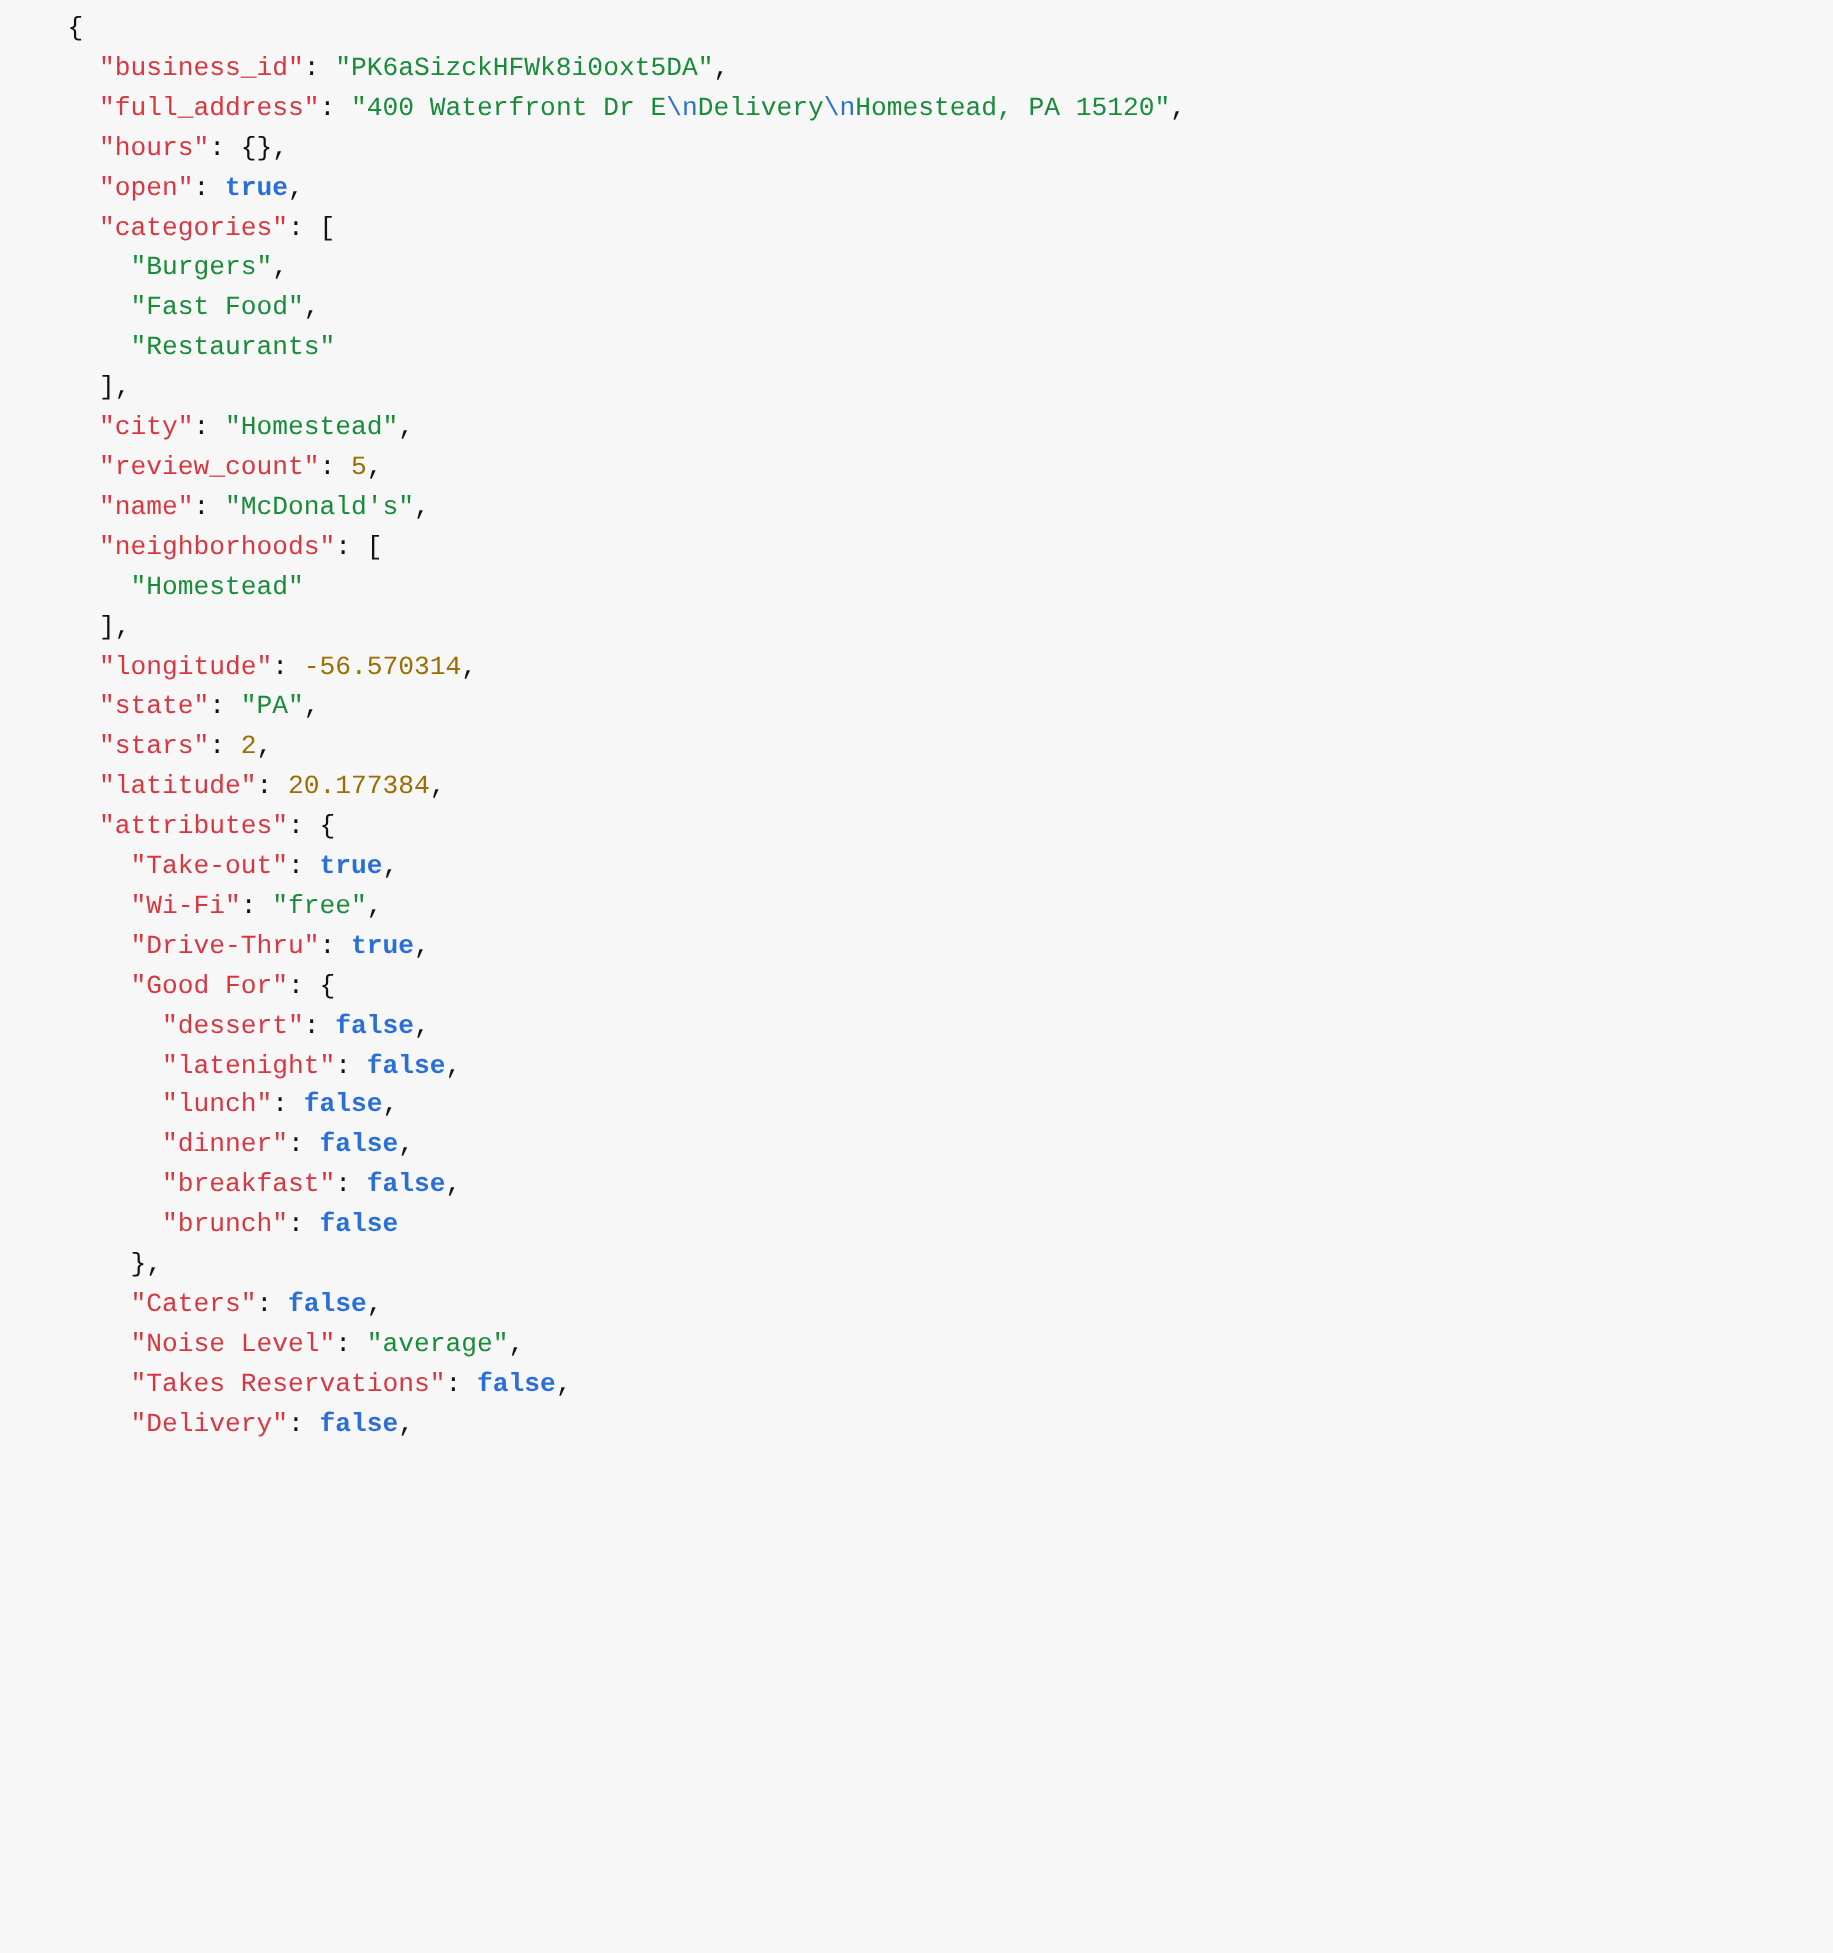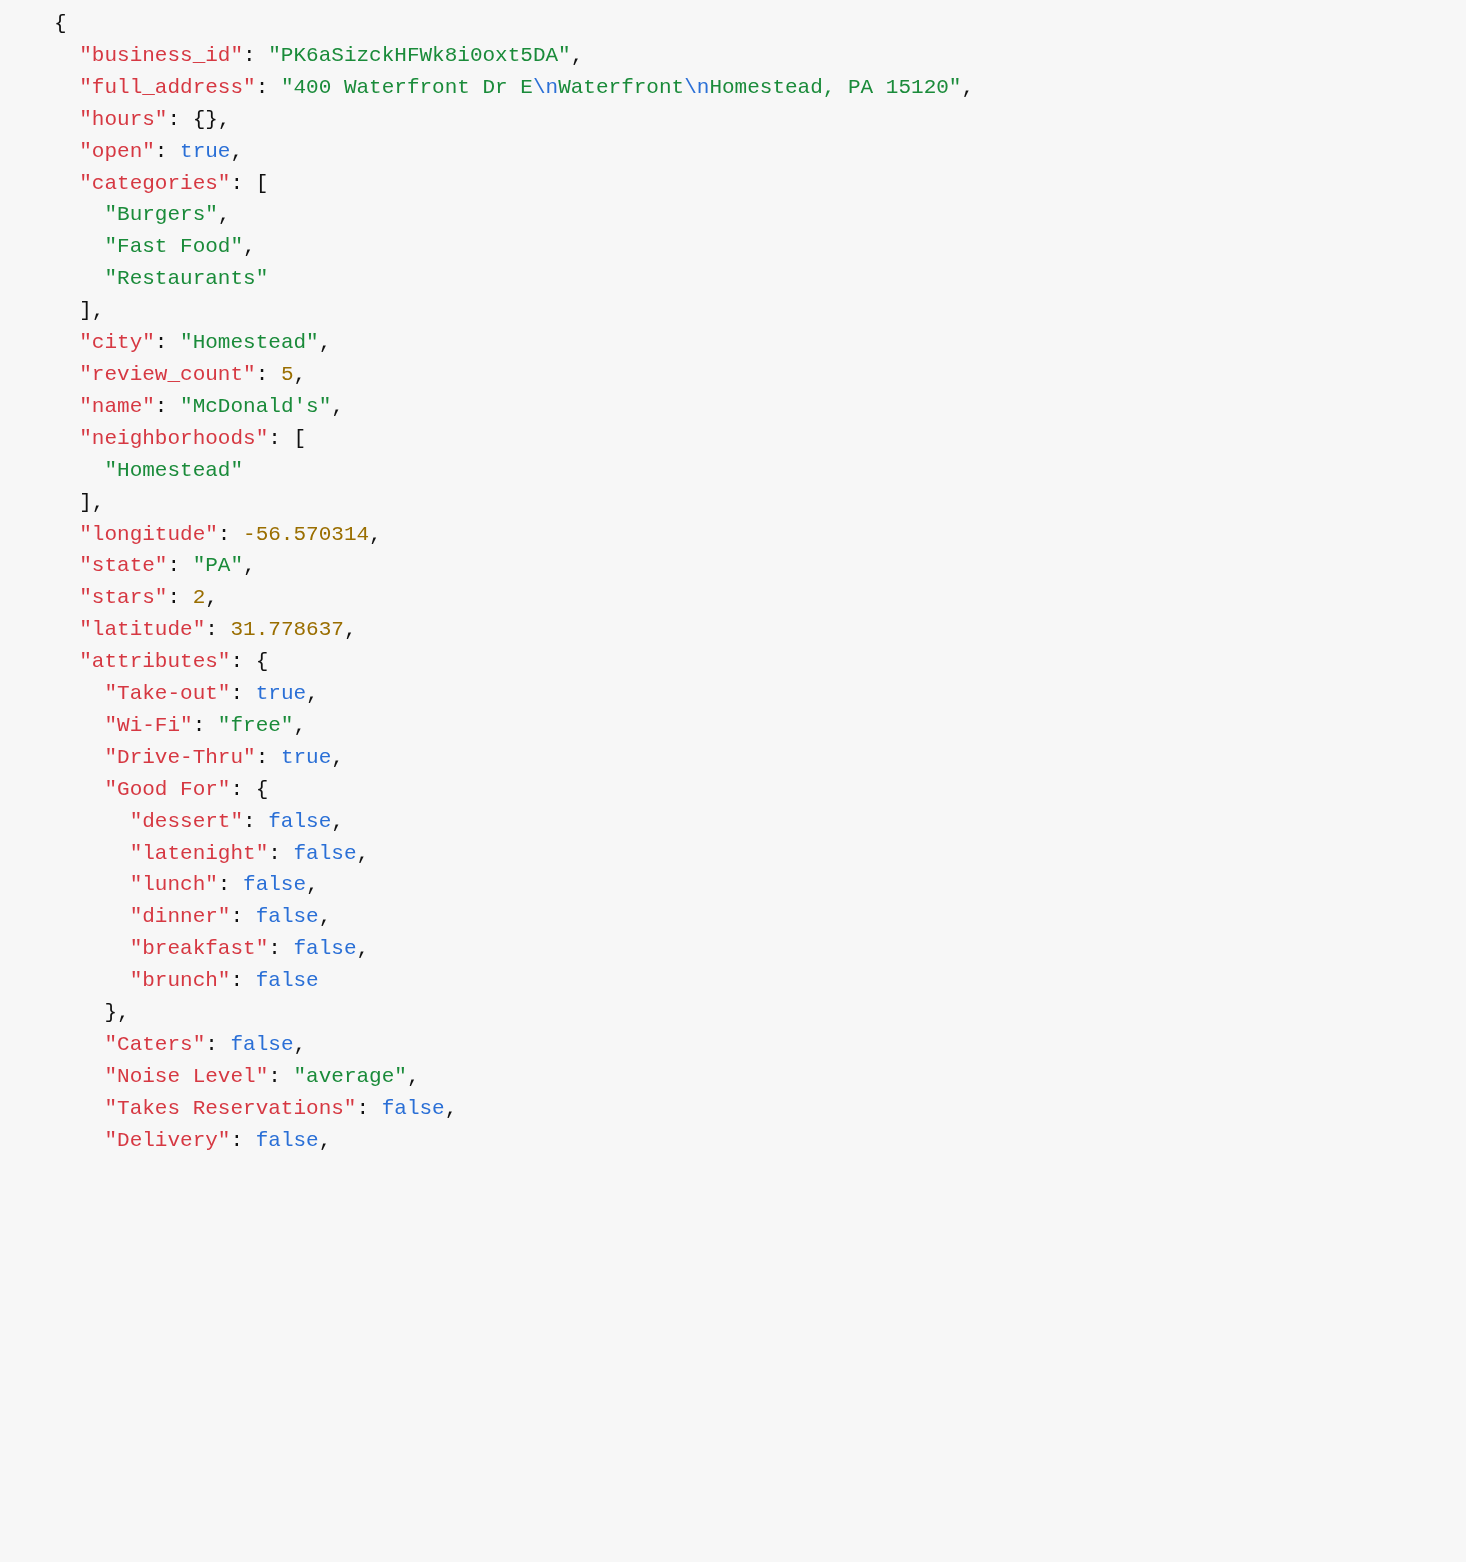--- a/index.html
+++ b/index.html
@@ -16,45 +16,45 @@
     padding: 8px 0 0 54px;
     white-space: pre;
     tab-size: 2;
     font-family: inherit;
   }
   .p  { color: #111; }      
   .k  { color: #d63842; }   
   .s  { color: #1a8b3a; }   
   .e  { color: #2a6fd6; }   
   .n  { color: #9a6e00; }   
-  .b  { color: #2a6fd6; }   
+  .b  { color: #2a6fd6; font-weight: bold; }   
 </style>
 </head>
 <body>
 
 <pre class="code" id="code"><span class="p">{</span>
   <span class="k">"business_id"</span><span class="p">: </span><span class="s">"PK6aSizckHFWk8i0oxt5DA"</span><span class="p">,</span>
-  <span class="k">"full_address"</span><span class="p">: </span><span class="s">"400 Waterfront Dr E</span><span class="e">\n</span><span class="s">Waterfront</span><span class="e">\n</span><span class="s">Homestead, PA 15120"</span><span class="p">,</span>
+  <span class="k">"full_address"</span><span class="p">: </span><span class="s">"400 Waterfront Dr E</span><span class="e">\n</span><span class="s">Delivery</span><span class="e">\n</span><span class="s">Homestead, PA 15120"</span><span class="p">,</span>
   <span class="k">"hours"</span><span class="p">: {},</span>
   <span class="k">"open"</span><span class="p">: </span><span class="b">true</span><span class="p">,</span>
   <span class="k">"categories"</span><span class="p">: [</span>
     <span class="s">"Burgers"</span><span class="p">,</span>
     <span class="s">"Fast Food"</span><span class="p">,</span>
     <span class="s">"Restaurants"</span>
   <span class="p">],</span>
   <span class="k">"city"</span><span class="p">: </span><span class="s">"Homestead"</span><span class="p">,</span>
   <span class="k">"review_count"</span><span class="p">: </span><span class="n">5</span><span class="p">,</span>
   <span class="k">"name"</span><span class="p">: </span><span class="s">"McDonald's"</span><span class="p">,</span>
   <span class="k">"neighborhoods"</span><span class="p">: [</span>
     <span class="s">"Homestead"</span>
   <span class="p">],</span>
   <span class="k">"longitude"</span><span class="p">: </span><span class="n">-56.570314</span><span class="p">,</span>
   <span class="k">"state"</span><span class="p">: </span><span class="s">"PA"</span><span class="p">,</span>
   <span class="k">"stars"</span><span class="p">: </span><span class="n">2</span><span class="p">,</span>
-  <span class="k">"latitude"</span><span class="p">: </span><span class="n">31.778637</span><span class="p">,</span>
+  <span class="k">"latitude"</span><span class="p">: </span><span class="n">20.177384</span><span class="p">,</span>
   <span class="k">"attributes"</span><span class="p">: {</span>
     <span class="k">"Take-out"</span><span class="p">: </span><span class="b">true</span><span class="p">,</span>
     <span class="k">"Wi-Fi"</span><span class="p">: </span><span class="s">"free"</span><span class="p">,</span>
     <span class="k">"Drive-Thru"</span><span class="p">: </span><span class="b">true</span><span class="p">,</span>
     <span class="k">"Good For"</span><span class="p">: {</span>
       <span class="k">"dessert"</span><span class="p">: </span><span class="b">false</span><span class="p">,</span>
       <span class="k">"latenight"</span><span class="p">: </span><span class="b">false</span><span class="p">,</span>
       <span class="k">"lunch"</span><span class="p">: </span><span class="b">false</span><span class="p">,</span>
       <span class="k">"dinner"</span><span class="p">: </span><span class="b">false</span><span class="p">,</span>
       <span class="k">"breakfast"</span><span class="p">: </span><span class="b">false</span><span class="p">,</span>

